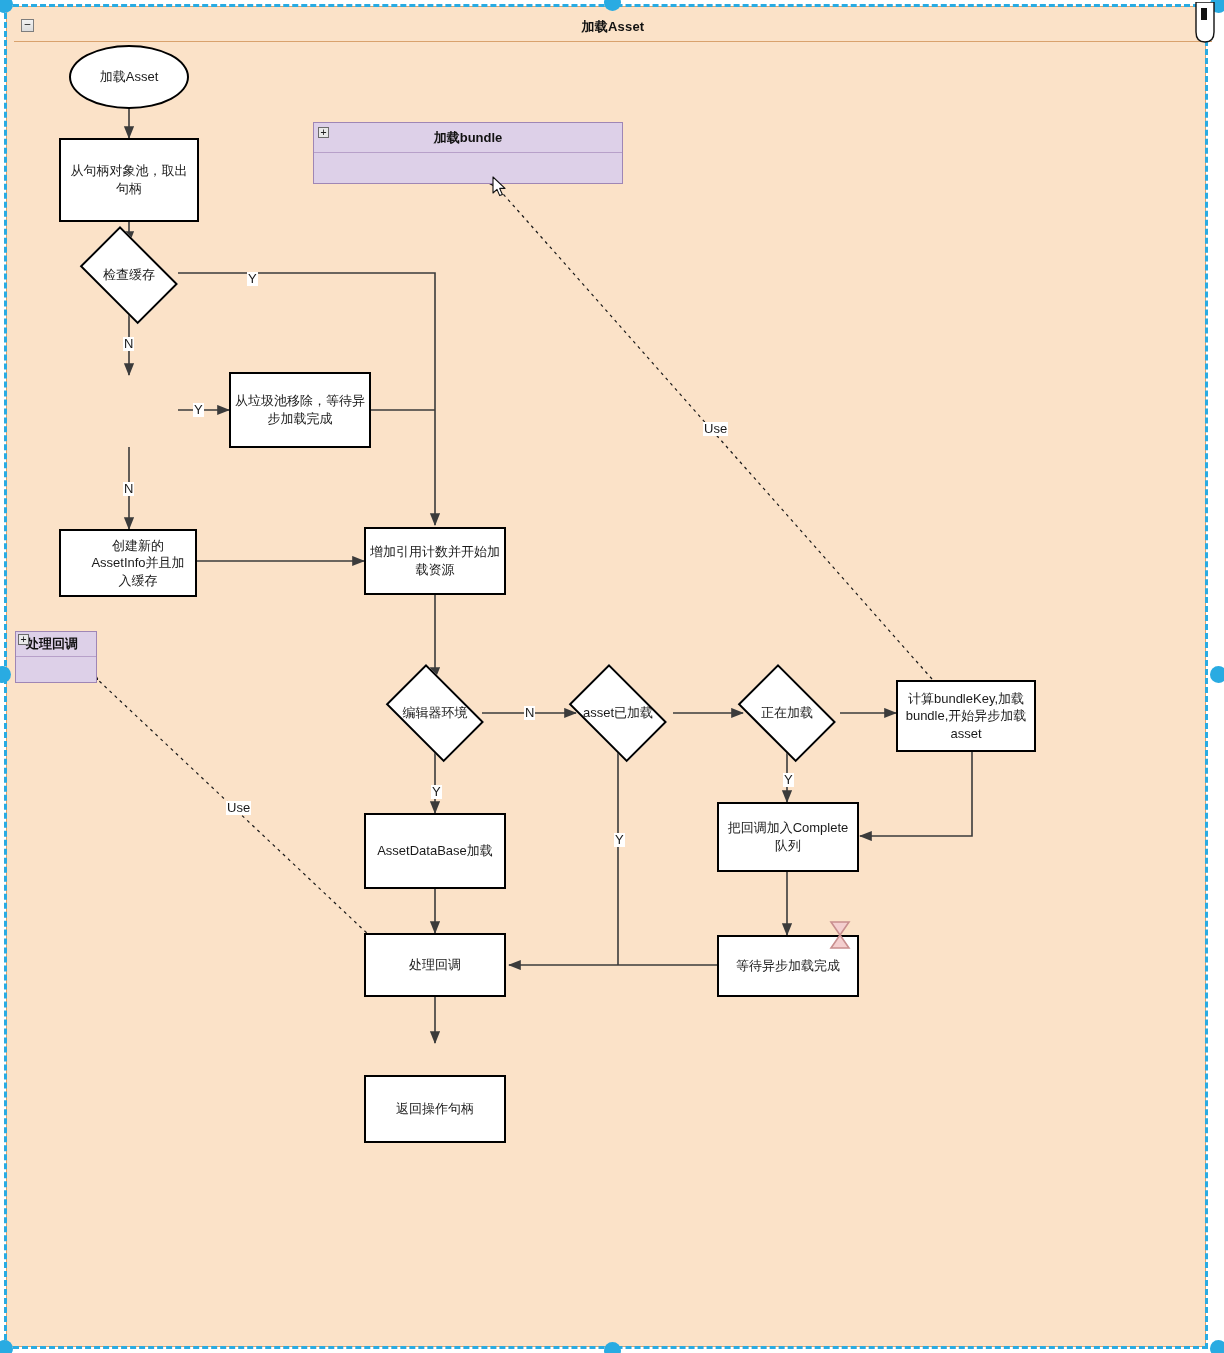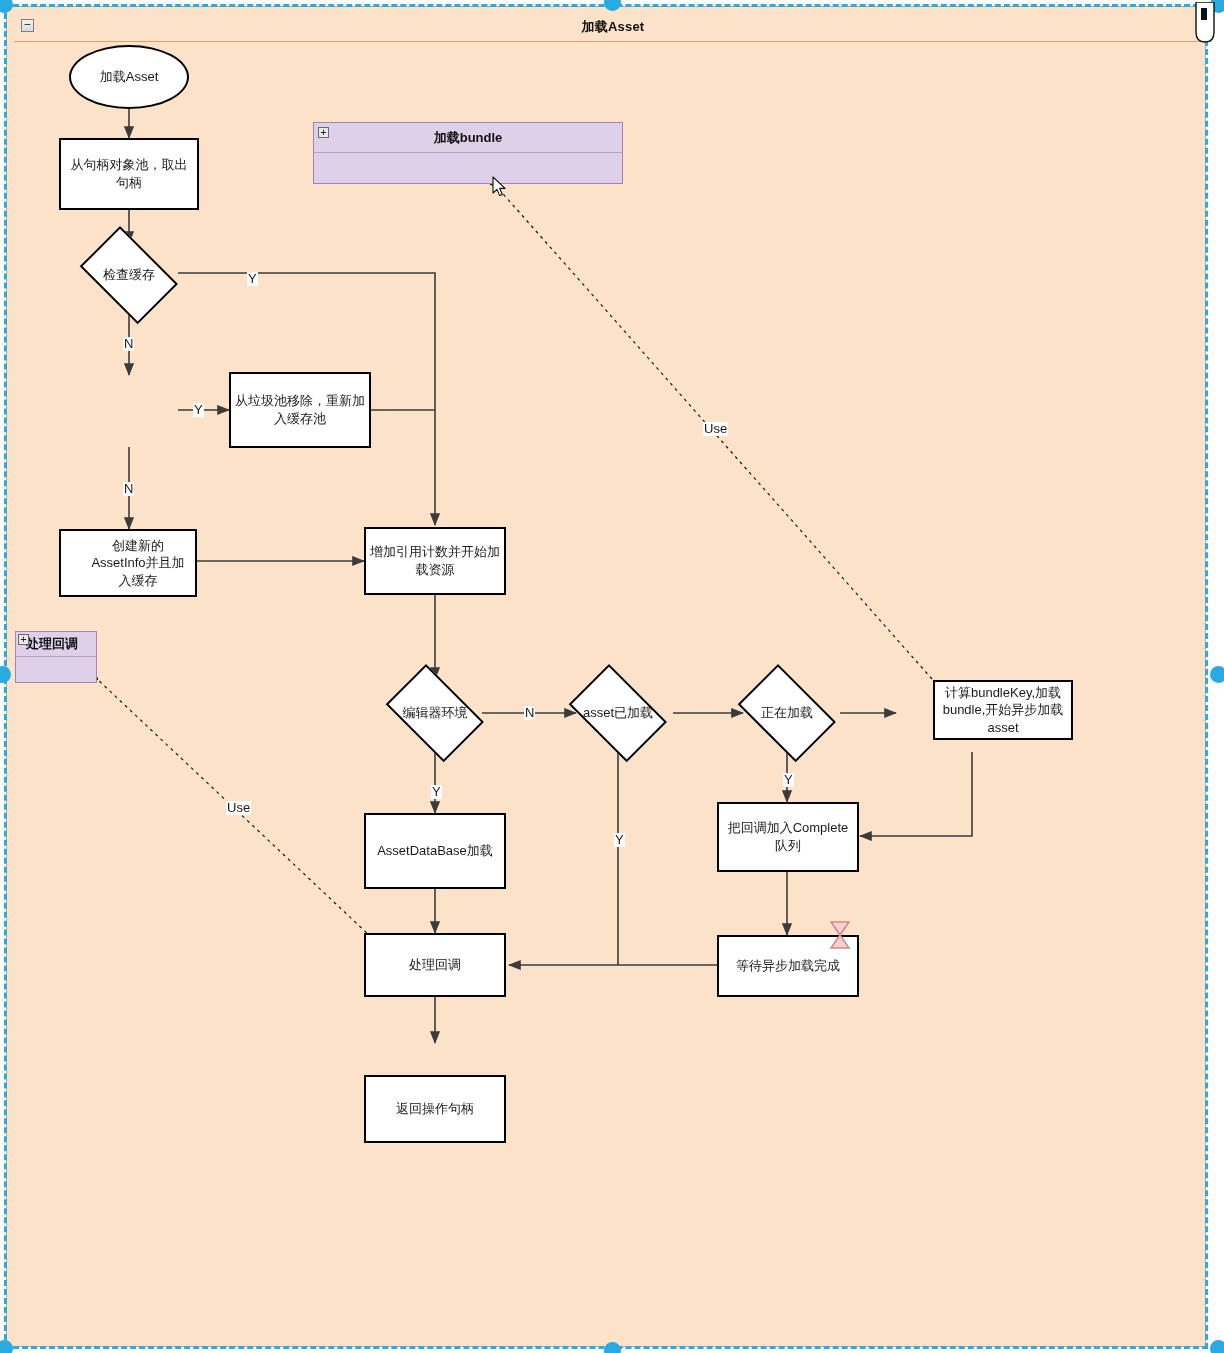--- a/index.html
+++ b/index.html
@@ -233,32 +233,32 @@
 
     <div id="title-band">
       <div id="title-text">加载Asset</div>
     </div>
     <div id="collapse-btn">−</div>
 
     <div class="node term" style="left:62px; top:38px; width:120px; height:64px;">
       <span>加载Asset</span>
     </div>
 
-    <div class="node" style="left:52px; top:131px; width:140px; height:72px;">
+    <div class="node" style="left:52px; top:131px; width:140px; height:84px;">
       <span>从句柄对象池，取出句柄</span>
     </div>
 
     <div class="diamond" style="left:64px; top:228px; width:116px; height:80px;">
       <div class="dshape"></div>
       <div class="dlabel">检查缓存</div>
     </div>
 
 
     <div class="node" style="left:222px; top:365px; width:142px; height:76px;">
-      <span>从垃圾池移除，重新加入缓存池</span>
+      <span>从垃圾池移除，等待异步加载完成</span>
     </div>
 
     <div class="node" style="left:52px; top:522px; width:138px; height:68px;padding-left:24px;">
       <span>创建新的AssetInfo并且加入缓存</span>
     </div>
 
     <div class="node" style="left:357px; top:520px; width:142px; height:68px;">
       <span>增加引用计数并开始加载资源</span>
     </div>
 
@@ -270,21 +270,21 @@
     <div class="diamond" style="left:722px; top:666px; width:116px; height:80px;">
       <div class="dshape"></div>
       <div class="dlabel">正在加载</div>
     </div>
 
     <div class="diamond" style="left:553px; top:666px; width:116px; height:80px;">
       <div class="dshape"></div>
       <div class="dlabel">asset已加载</div>
     </div>
 
-    <div class="node" style="left:889px; top:673px; width:140px; height:60px;margin-left:37px;">
+    <div class="node" style="left:889px; top:673px; width:140px; height:72px;">
       <span>计算bundleKey,加载bundle,开始异步加载asset</span>
     </div>
 
     <div class="node" style="left:357px; top:806px; width:142px; height:76px;">
       <span>AssetDataBase加载</span>
     </div>
 
     <div class="node" style="left:710px; top:795px; width:142px; height:70px;">
       <span>把回调加入Complete队列</span>
     </div>

